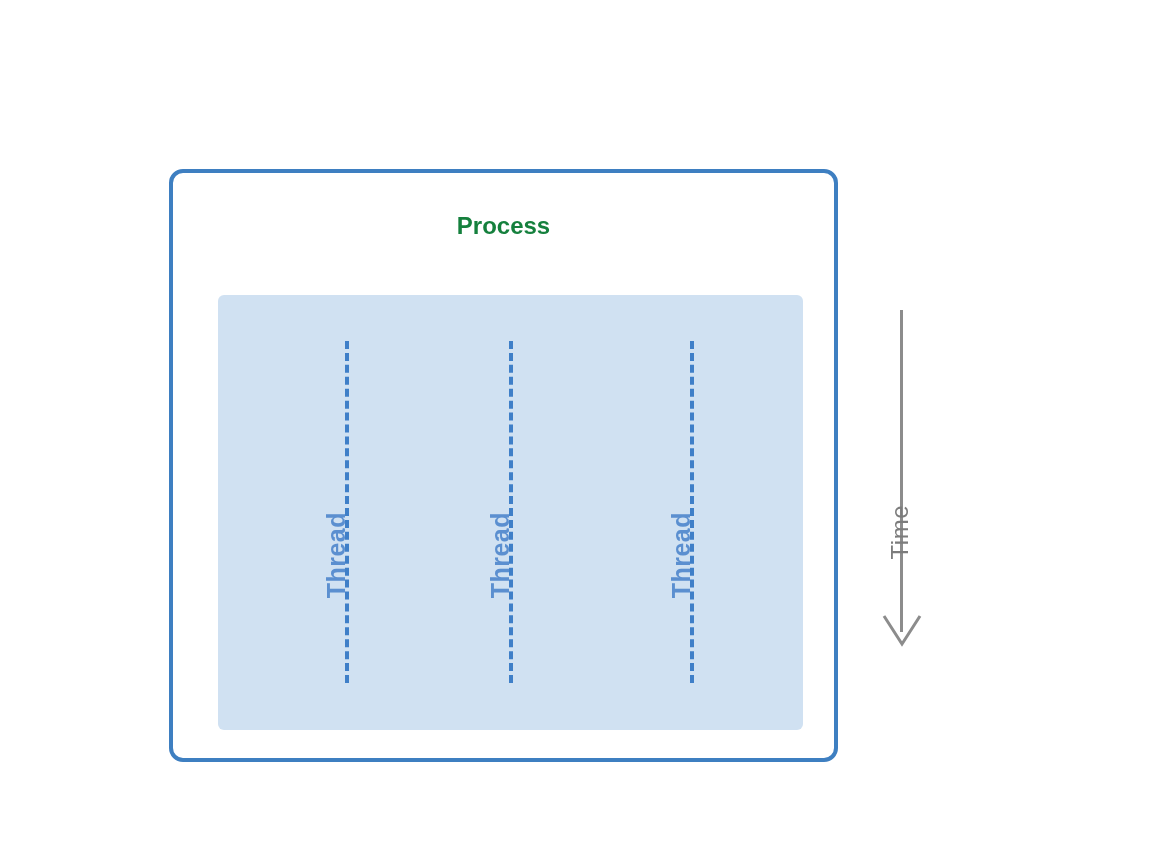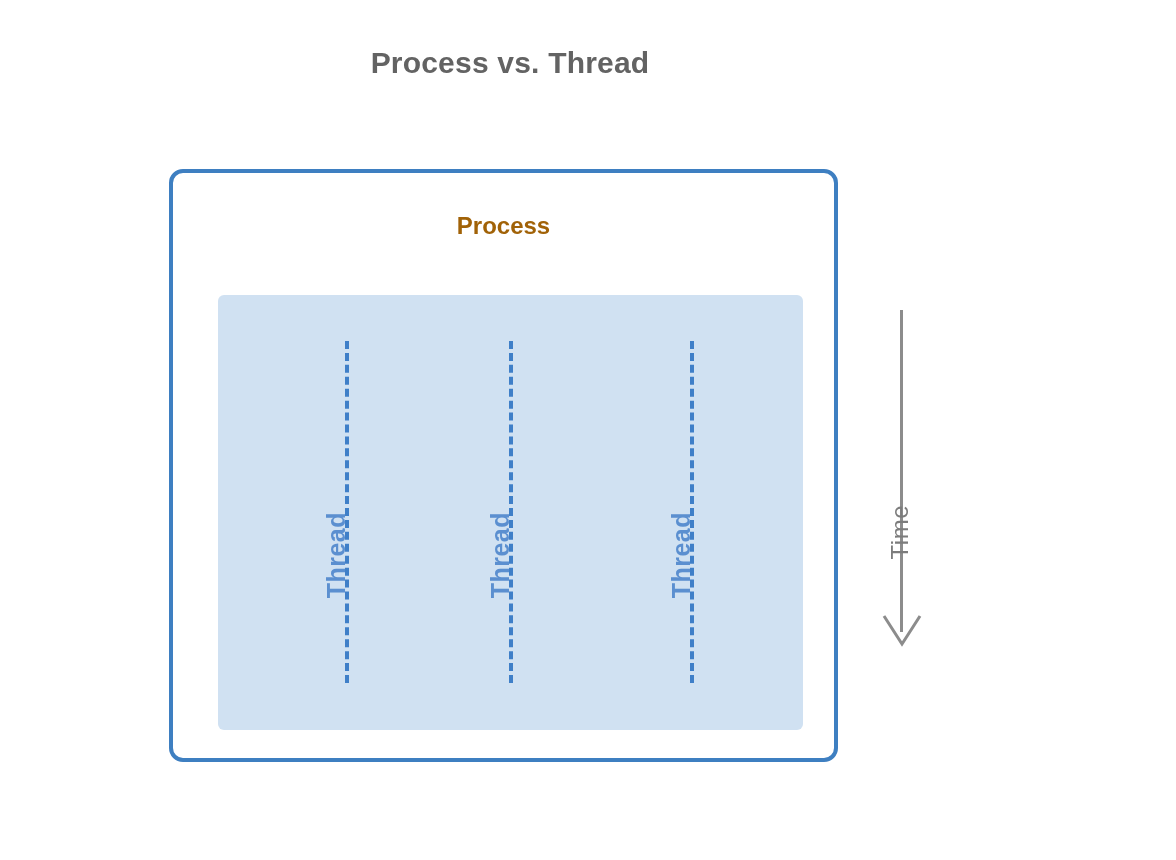--- a/index.html
+++ b/index.html
@@ -48,21 +48,21 @@
   }
 
   .process-label {
     position: absolute;
     left: 0;
     top: 39px;
     width: 100%;
     text-align: center;
     font-size: 24px;
     font-weight: bold;
-    color: #a16207;
+    color: #15803d;
     white-space: nowrap;
   }
 
   
   .thread-region {
     position: absolute;
     left: 218px;
     top: 295px;
     width: 585px;
     height: 435px;
@@ -135,21 +135,20 @@
     color: #7c7c7c;
     white-space: nowrap;
     letter-spacing: 0.5px;
   }
 </style>
 </head>
 <body>
 
 <div id="canvas">
 
-  <div class="diagram-title">Process vs. Thread</div>
 
   <div class="process-box">
     <div class="process-label">Process</div>
   </div>
 
   <div class="thread-region"></div>
 
   <div class="thread-col" style="left:345px;">
     <div class="thread-line"></div>
     <div class="thread-label">Thread</div>

